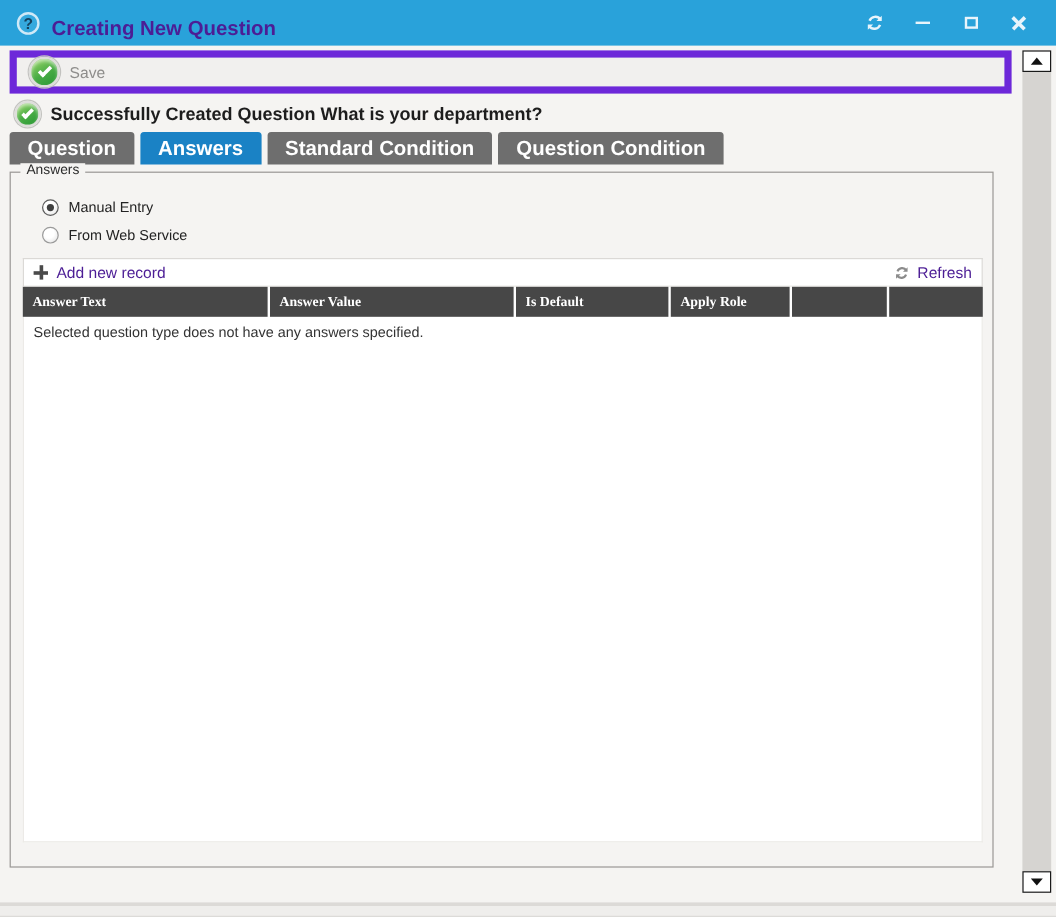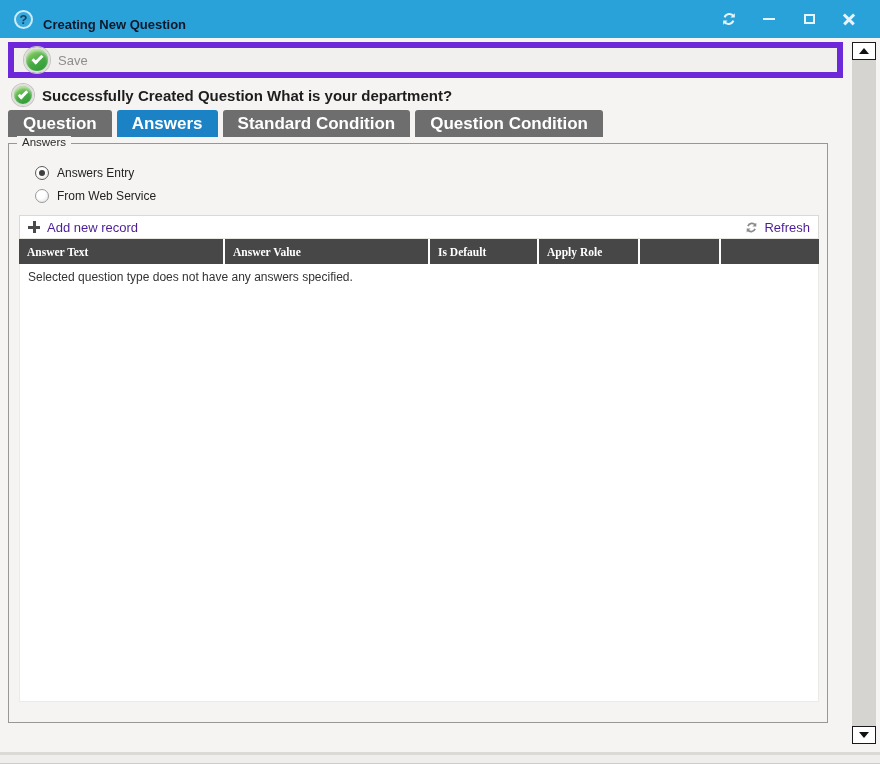--- a/index.html
+++ b/index.html
@@ -12,21 +12,21 @@
   
   .titlebar {
     position:absolute; left:0; top:0; width:880px; height:38px;
     background:#29a2da; display:flex; align-items:center; padding:0 14px;
   }
   .help-icon {
     width:19px; height:19px; border-radius:50%; border:2px solid #cfe9f7;
     display:flex; align-items:center; justify-content:center;
     color:#15425f; font-weight:bold; font-size:13px; background:#35a9de; cursor:pointer;
   }
-  .win-title { color:#0f172a; font-weight:bold; font-size:13px; margin-left:10px;margin-top:10px; }
+  .win-title { color:#4c1d95; font-weight:bold; font-size:17px; margin-left:10px;margin-top:10px; }
   .win-controls { margin-left:auto; display:flex; align-items:center; gap:22px; padding-right:8px; }
   .ctl { width:18px; height:18px; display:flex; align-items:center; justify-content:center; cursor:pointer; }
   .minbar { width:12px; height:2px; background:#e8f4fb; }
   .maxbox { width:11px; height:10px; border:2px solid #e8f4fb; }
   .closex { position:relative; width:12px; height:12px; }
   .closex::before, .closex::after {
     content:""; position:absolute; left:-1px; top:5px; width:14px; height:2.5px; background:#e8f4fb;
   }
   .closex::before { transform:rotate(45deg); }
   .closex::after  { transform:rotate(-45deg); }
@@ -97,21 +97,21 @@
   .plus-icon::after  { content:""; position:absolute; left:5px; top:0; width:3px; height:12px; background:#4a4a4a; }
   .grid-toolbar .lbl { font-size:13px; color:#4c1d95; }
   .refresh-link { display:flex; align-items:center; gap:6px; cursor:pointer; }
 
   .grid-header { display:flex; height:25px; background:#fdfdfd; }
   .hcell {
     background:#474747; color:#ffffff; font-size:11.5px; font-weight:bold;
     display:flex; align-items:center; padding:0 8px; margin-right:2px; cursor:pointer;font-family:Liberation Serif, serif;
   }
   .hcell:last-child { margin-right:0; }
-  .c0 { width:204px; } .c1 { width:203px; } .c2 { width:107px; }
+  .c0 { width:204px; } .c1 { width:203px; } .c2 { width:127px; }
   .c3 { width:99px; }  .c4 { width:79px; }  .c5 { flex:1; }
 
   .grid-body {
     height:438px; background:#ffffff;
     border-left:1px solid #eceae7; border-right:1px solid #eceae7; border-bottom:1px solid #eceae7;
   }
   .empty-msg { padding:6px 8px; font-size:12px; color:#333333; }
 
   
   .scrollbar { position:absolute; left:852px; top:42px; width:24px; height:702px; background:#d6d4d1; }
@@ -181,21 +181,21 @@
     <div class="tab">Question Condition</div>
   </div>
 
   <div class="panel">
     <span class="panel-legend">Answers</span>
 
     <div class="radio-row r1 checked">
       <span class="radio-circle">
           <span class="radio-dot"></span>
         </span>
-      <span class="radio-label">Answers Entry</span>
+      <span class="radio-label">Manual Entry</span>
     </div>
     <div class="radio-row r2">
       <span class="radio-circle"></span>
       <span class="radio-label">From Web Service</span>
     </div>
 
     <div class="grid">
       <div class="grid-toolbar">
         <div class="add-record">
           <span class="plus-icon"></span>

